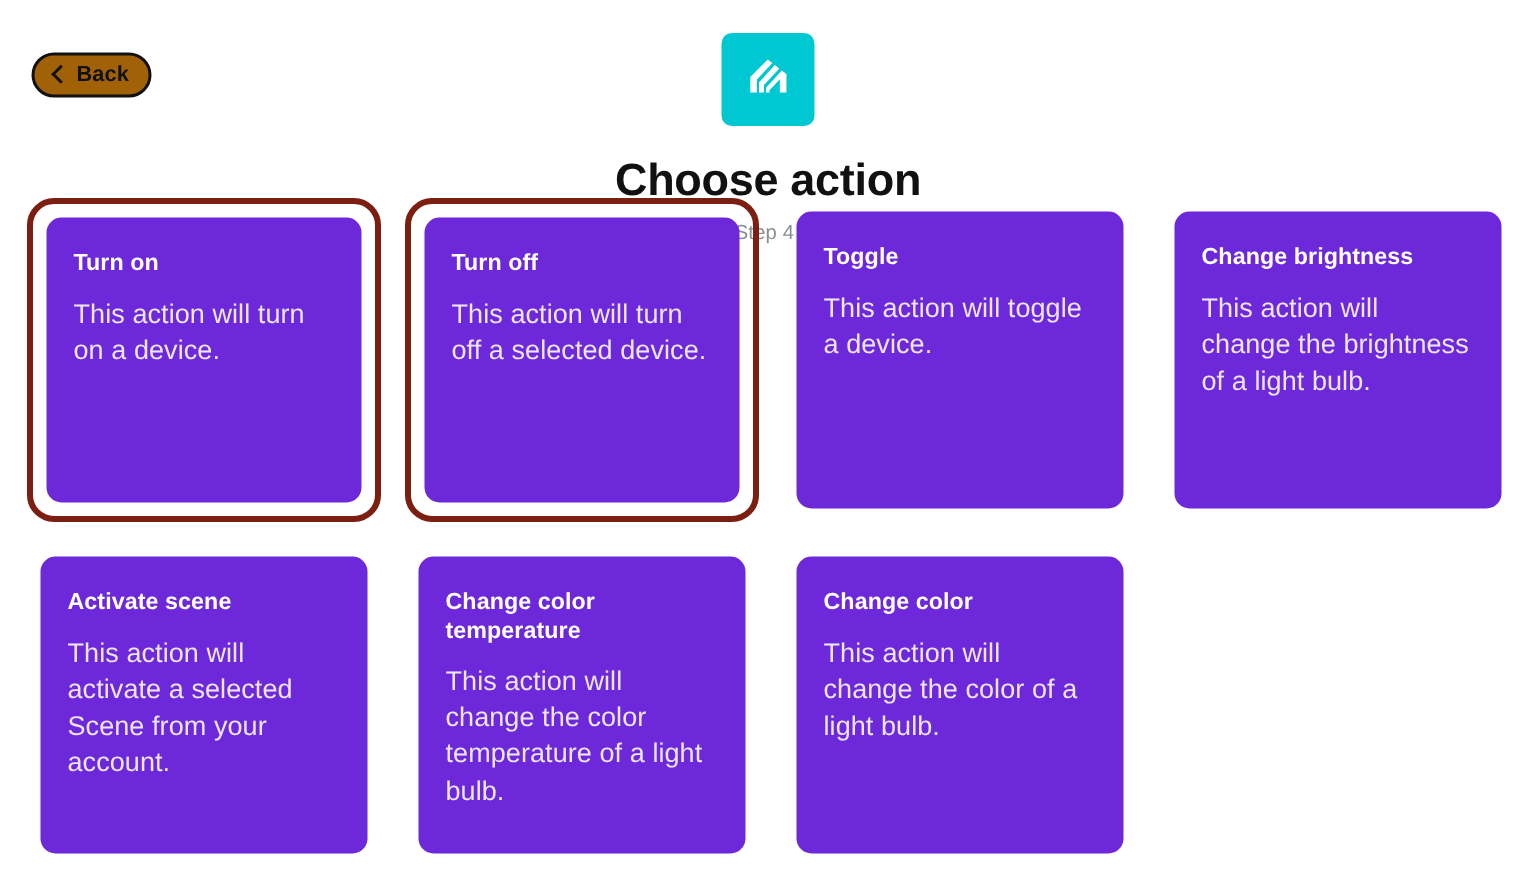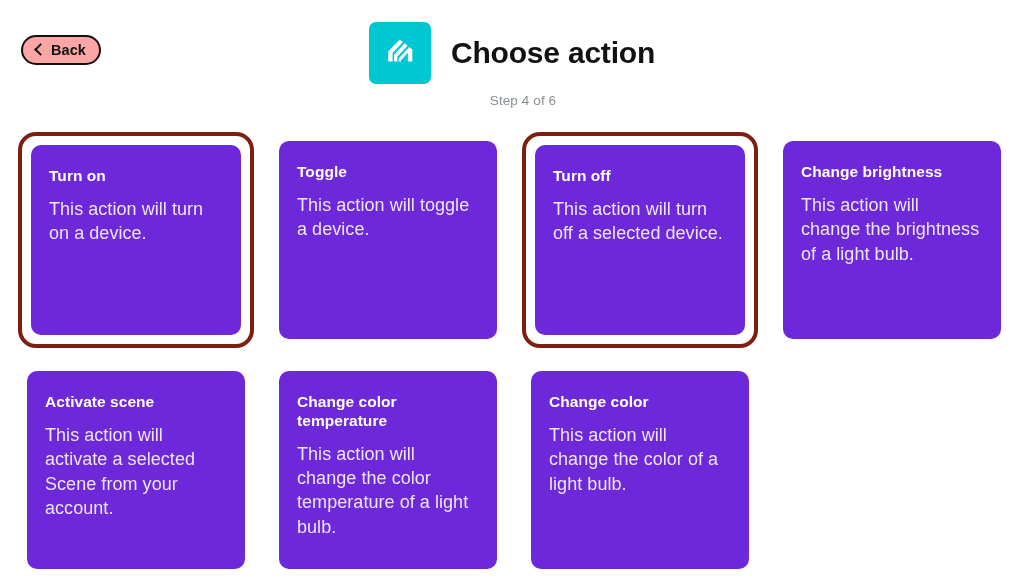--- a/index.html
+++ b/index.html
@@ -22,21 +22,21 @@
   }
 
   #back-button {
     position: absolute;
     left: 21px;
     top: 35px;
     width: 80px;
     height: 30px;
     border: 2.5px solid #111111;
     border-radius: 16px;
-    background: #fca5a5;
+    background: #a16207;
     display: flex;
     align-items: center;
     justify-content: center;
     gap: 6px;
     cursor: pointer;
     box-sizing: border-box;
   }
   #back-button .chev {
     display: block;
     width: 7px;
@@ -59,20 +59,21 @@
     right: 0;
     top: 22px;
     display: flex;
     flex-direction: column;
     align-items: center;
   }
   #title-row {
     display: flex;
     align-items: center;
     gap: 20px;
+    flex-direction: column;
   }
   #app-logo {
     width: 62px;
     height: 62px;
     border-radius: 7px;
     background: #00c8d2;
     display: flex;
     align-items: center;
     justify-content: center;
     flex: none;
@@ -170,32 +171,32 @@
 
 </div>
 
 <div id="card-grid">
     <div class="card-slot highlight">
       <div class="action-card">
         <div class="card-title">Turn on</div>
         <div class="card-desc">This action will turn on a device.</div>
       </div>
     </div>
+    <div class="card-slot highlight">
+      <div class="action-card">
+        <div class="card-title">Turn off</div>
+        <div class="card-desc">This action will turn off a selected device.</div>
+      </div>
+    </div>
     <div class="card-slot">
       <div class="action-card">
         <div class="card-title">Toggle</div>
         <div class="card-desc">This action will toggle a device.</div>
       </div>
     </div>
-    <div class="card-slot highlight">
-      <div class="action-card">
-        <div class="card-title">Turn off</div>
-        <div class="card-desc">This action will turn off a selected device.</div>
-      </div>
-    </div>
     <div class="card-slot">
       <div class="action-card">
         <div class="card-title">Change brightness</div>
         <div class="card-desc">This action will change the brightness of a light bulb.</div>
       </div>
     </div>
     <div class="card-slot">
       <div class="action-card">
         <div class="card-title">Activate scene</div>
         <div class="card-desc">This action will activate a selected Scene from your account.</div>

